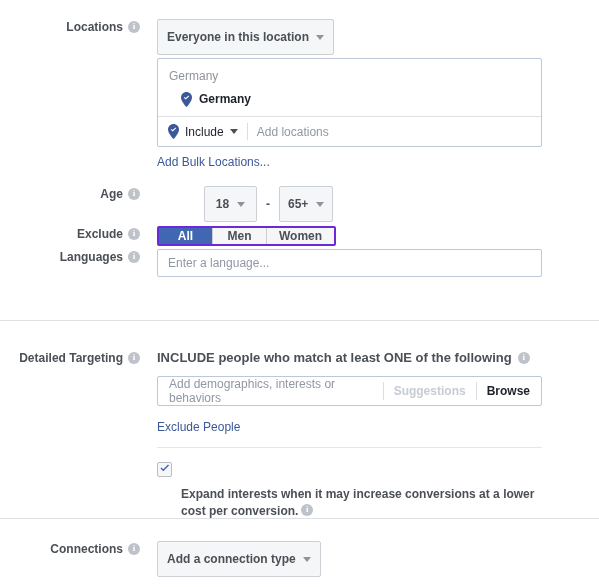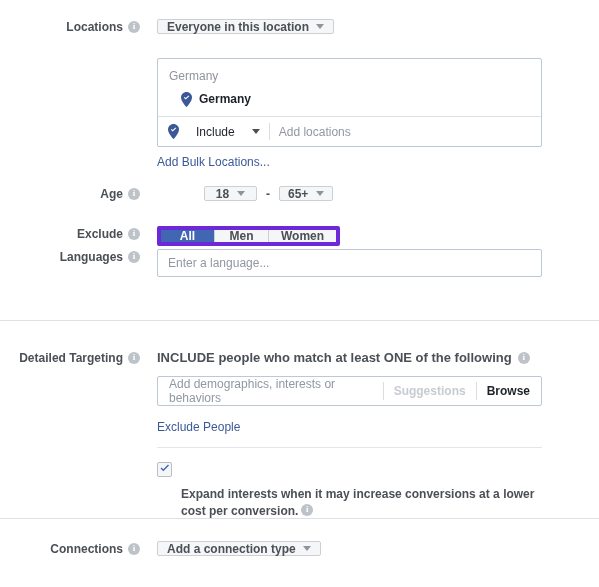--- a/index.html
+++ b/index.html
@@ -72,21 +72,21 @@
 
   
   .btn {
     display: inline-flex;
     align-items: center;
     gap: 7px;
     background: #f5f6f7;
     border: 1px solid #ccd0d5;
     border-radius: 2px;
     padding: 0 9px;
-    height: 15px;
+    height: 36px;
     font-size: 12px;
     font-weight: bold;
     color: #4b4f56;
     box-sizing: border-box;
     cursor: pointer;
     white-space: nowrap;
   }
   .caret {
     width: 0;
     height: 0;
@@ -131,21 +131,21 @@
   }
   .loc-input-row {
     display: flex;
     align-items: center;
     height: 29px;
     padding: 0 10px;
   }
   .include-ctl {
     display: flex;
     align-items: center;
-    gap: 17px;
+    gap: 6px;
     cursor: pointer;
   }
   .include-label {
     font-size: 12px;
     color: #1d2129;
   }
   .vsep {
     width: 1px;
     height: 17px;
     background: #dadde1;
@@ -190,21 +190,21 @@
   .btn.age {
     min-width: 53px;
     justify-content: center;
     gap: 8px;
     padding: 0 8px;
   }
 
   
   .seg {
     display: inline-flex;
-    border: 4px solid #6d28d9;
+    border: 2px solid #6d28d9;
     border-radius: 2px;
     overflow: hidden;
     height: 20px;
     box-sizing: border-box;
   }
   .seg-item {
     display: flex;
     align-items: center;
     justify-content: center;
     min-width: 54px;

